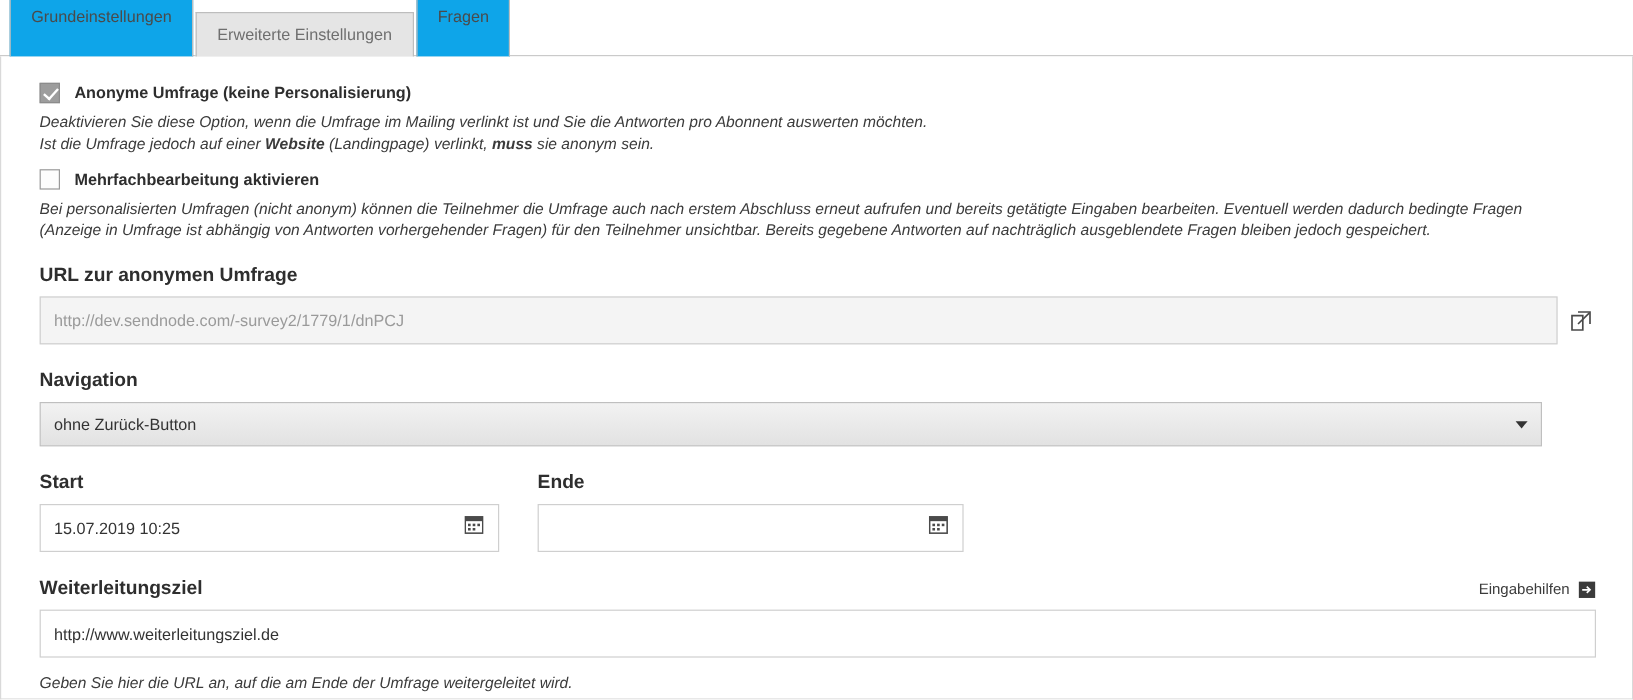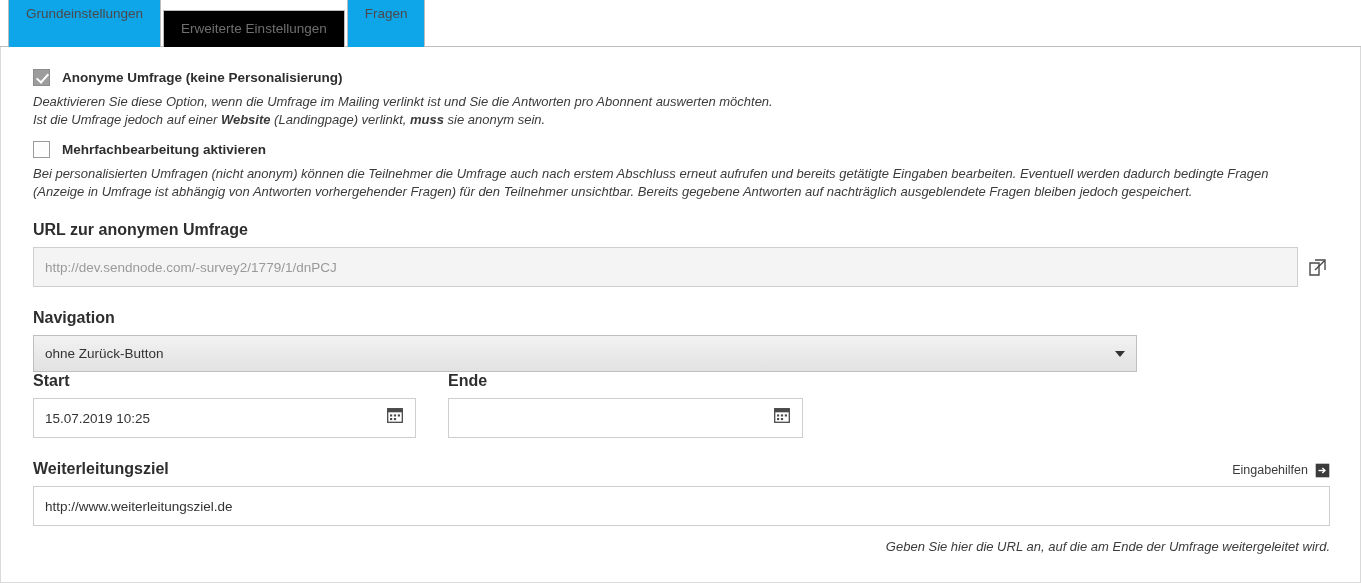--- a/index.html
+++ b/index.html
@@ -37,21 +37,21 @@
     font-size: 13.5px;
     color: #4a4a4a;
     background: #0ea5e9;
     border: 1px solid #bdbdbd;
     border-bottom: none;
     margin-right: 2px;
     cursor: pointer;
     white-space: nowrap;
   }
   .tab.active {
-    background: #000000;
+    background: #e5e5e5;
     color: #6f6f6f;
     border-color: #bdbdbd;
     height: 37px;
     line-height: 36px;
   }
 
   
   .panel {
     position: relative;
     height: 536px;
@@ -142,21 +142,22 @@
     margin-left: 11px;
     width: 17px; height: 17px;
     position: relative;
     cursor: pointer;
     flex: 0 0 auto;
   }
 
   
   .select-wrap {
     position: relative;
-    width: 1104px;
+    width: 1252px;
+    margin-bottom: 22px;
   }
   .select-box {
     height: 37px;
     line-height: 35px;
     border: 1px solid #bfbfbf;
     background: linear-gradient(to bottom, #f2f2f2 0%, #e2e2e2 100%);
     padding: 0 30px 0 11px;
     font-size: 13.5px;
     color: #333;
     cursor: pointer;
@@ -206,21 +207,20 @@
     margin-left: 7px;
     width: 15px; height: 15px;
     position: relative;
   }
   input.txt.redirect { width: 1297px; }
   .redirect-help {
     font-size: 13px;
     font-style: italic;
     color: #3b3b3b;
     margin-top: 13px;
-    text-align: right;
   }
 </style>
 </head>
 <body>
 
 <div class="tabbar">
   <div class="tab">Grundeinstellungen</div>
   <div class="tab active">Erweiterte Einstellungen</div>
   <div class="tab">Fragen</div>
 </div>

